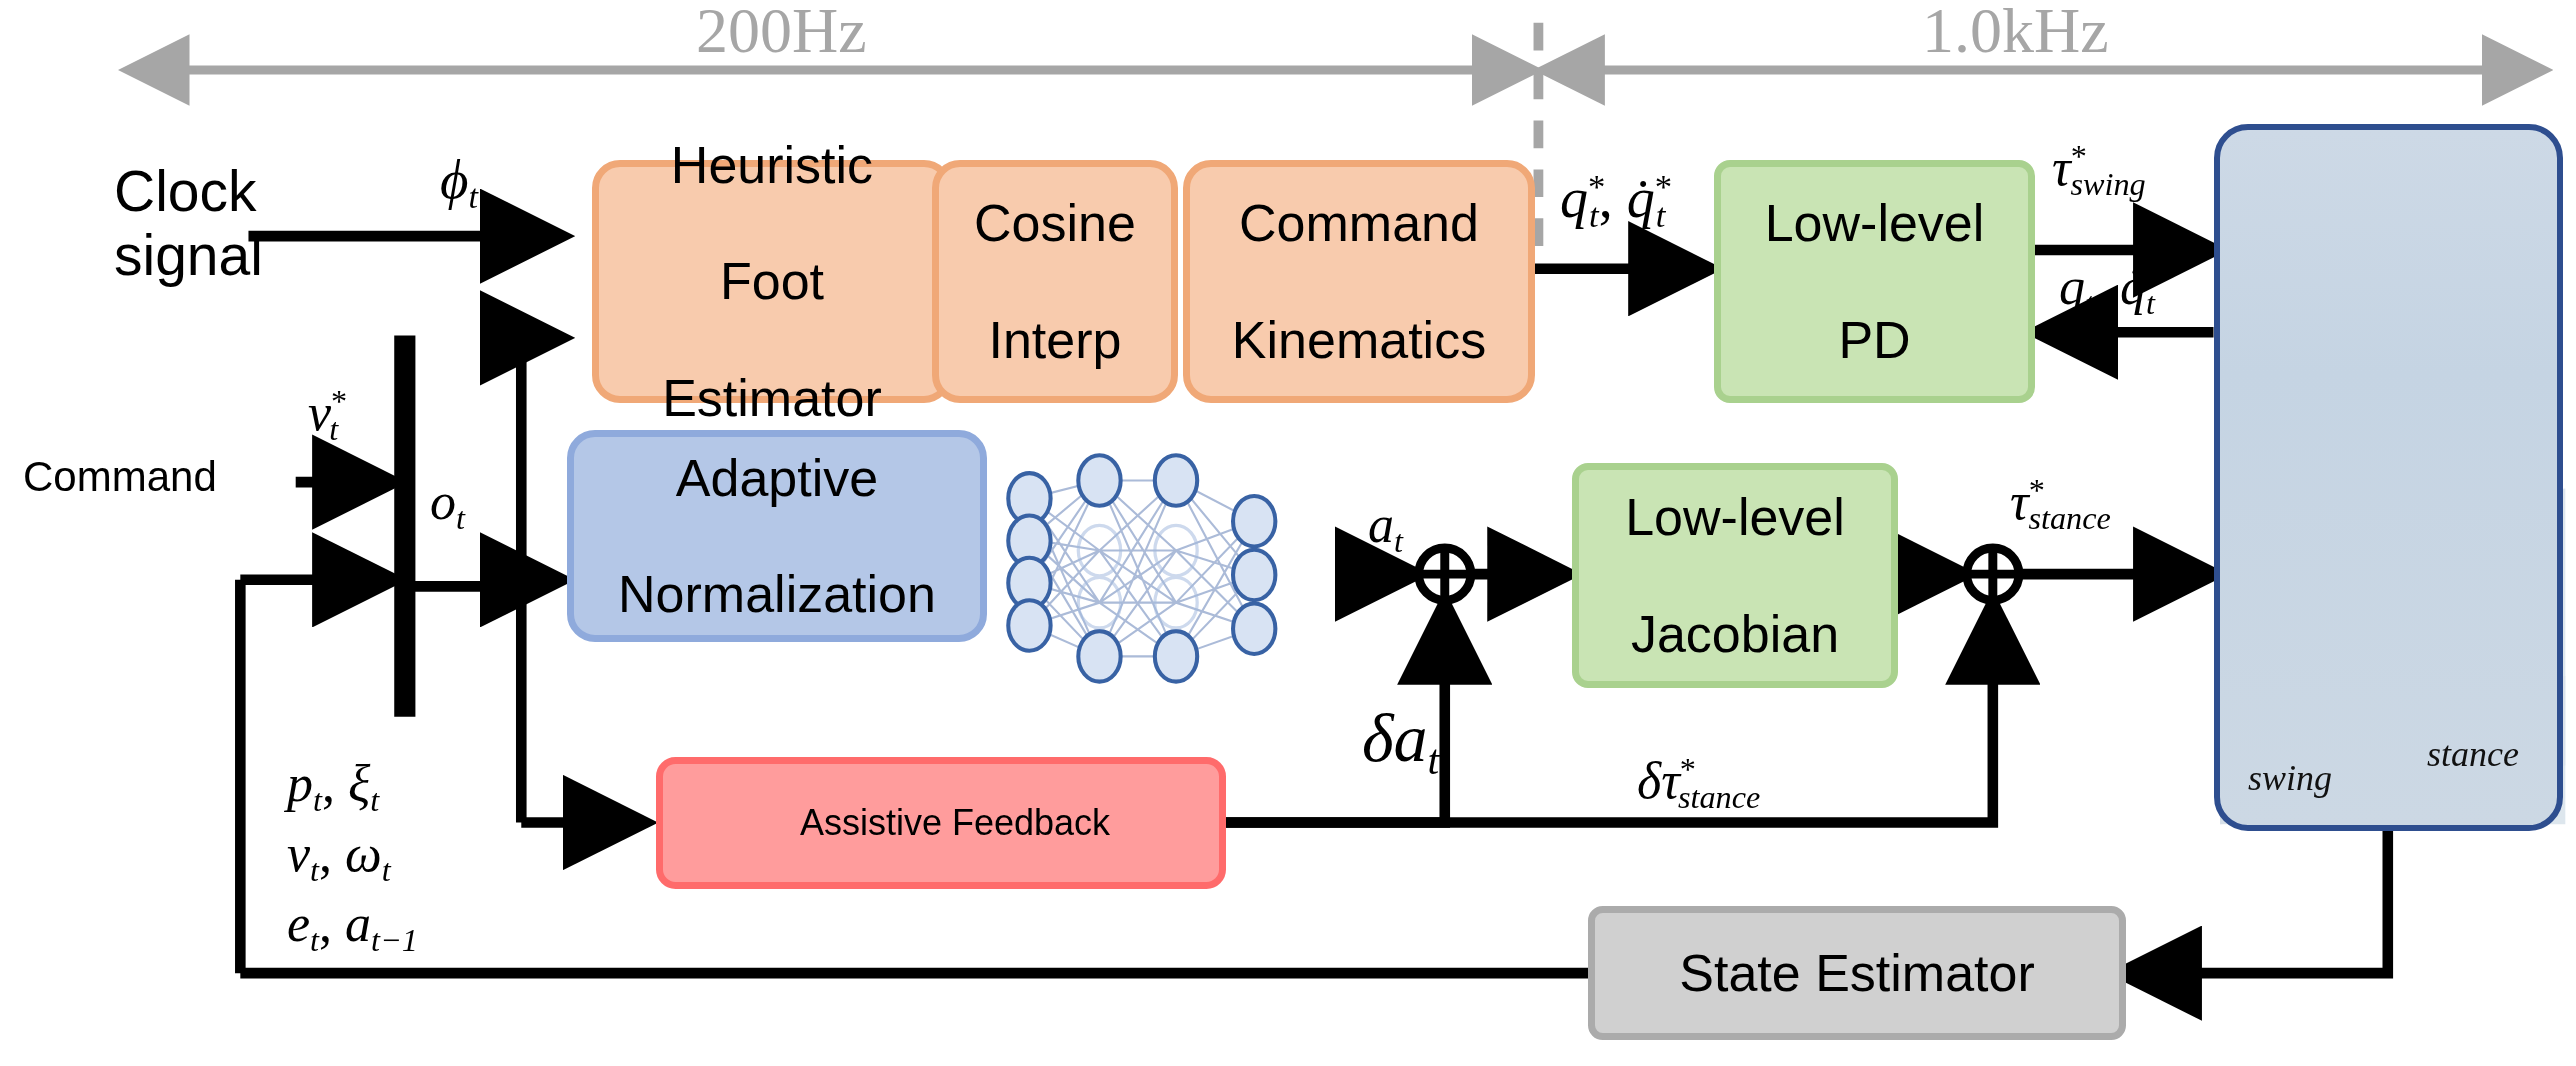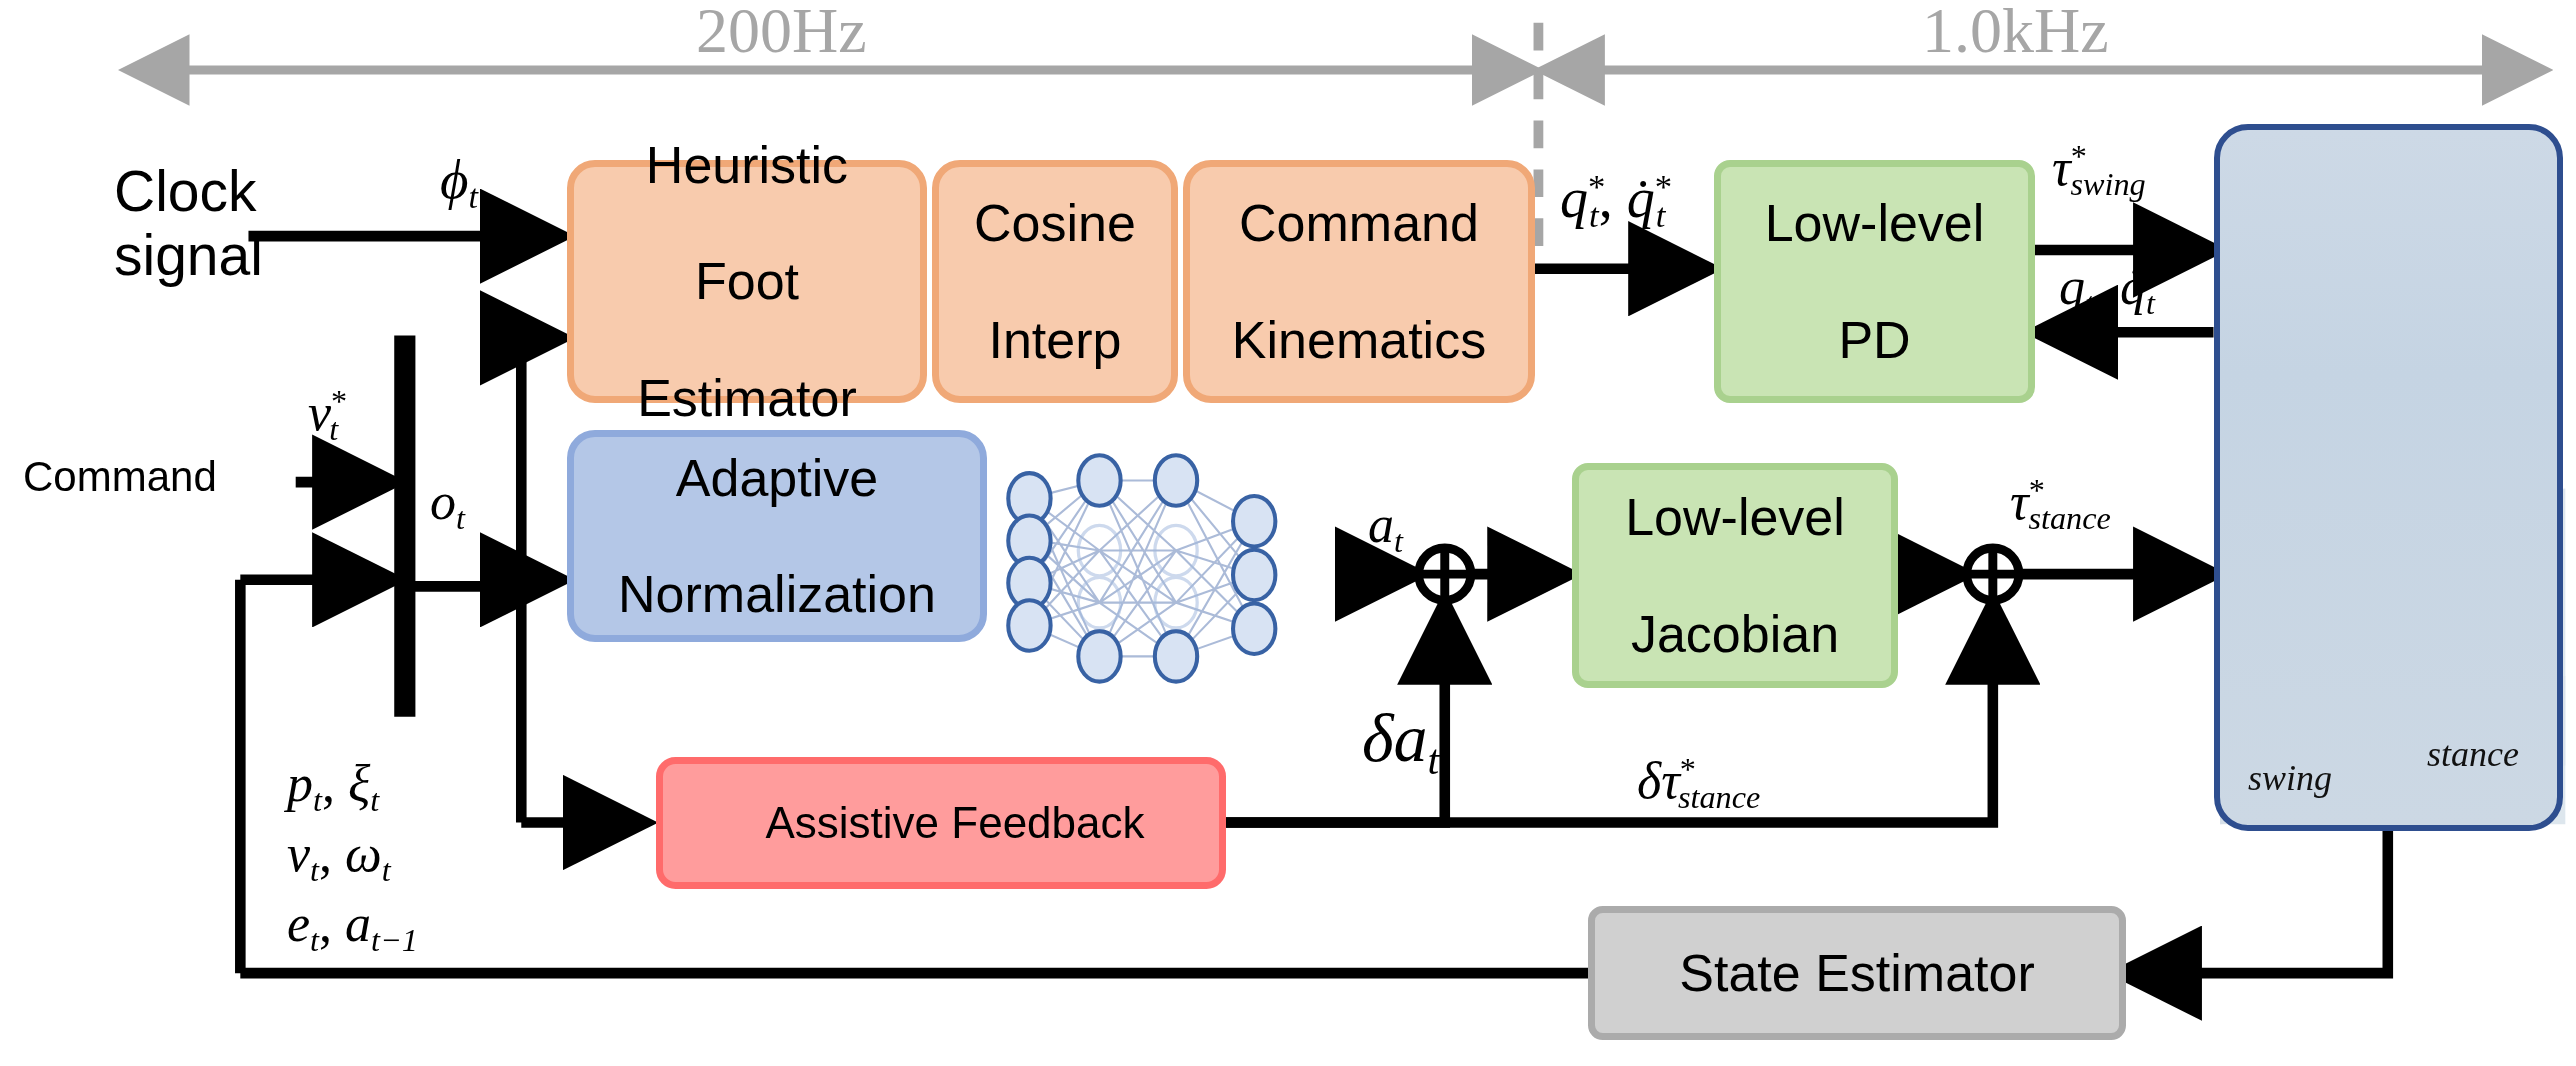--- a/index.html
+++ b/index.html
@@ -7,21 +7,21 @@
   #stage{position:relative;width:2576px;height:1066px;background:#fff;overflow:hidden;}
   #svgroot{position:absolute;left:0;top:0;width:2576px;height:1066px;}
 
   .blk{position:absolute;box-sizing:border-box;display:flex;align-items:center;justify-content:center;
        text-align:center;line-height:1.12;color:#000;font-family:"Liberation Sans",sans-serif;}
   .blk span{display:block;padding:0 8.1px;}
 
   .orange{background:#F8CBAD;border:7.3px solid #F0A877;border-radius:28px;font-size:52px;}
   .green {background:#C9E4B4;border:7.3px solid #A9D18E;border-radius:16px;font-size:52px;}
   .blue  {background:#B4C7E7;border:7.3px solid #8FAADC;border-radius:28px;font-size:52px;}
-  .red   {background:#FF9C9C;border:7.3px solid #FF6B6B;border-radius:19.5px;font-size:44px;padding-left:28px;}
+  .red   {background:#FF9C9C;border:7.3px solid #FF6B6B;border-radius:19.5px;font-size:36px;padding-left:28px;}
   .grey  {background:#D0D0D0;border:7.3px solid #ABABAB;border-radius:14.7px;font-size:52px;}
   .robotpane{background:linear-gradient(180deg,#cdd9e6 0%,#c5d4e3 35%,#ccd8e4 100%);
              border:6.5px solid #2E4E8F;border-radius:34px;overflow:hidden;}
 
   .lbl{position:absolute;color:#000;white-space:nowrap;font-family:"Liberation Sans",sans-serif;}
   .math{font-family:"Liberation Serif",serif;font-style:italic;}
   .sub{font-size:.62em;vertical-align:-0.30em;font-style:italic;}
   .sup{font-size:.62em;vertical-align:0.55em;font-style:normal;}
   .up{font-style:normal;}
   .hz{position:absolute;color:#A6A6A6;font-family:"Liberation Serif",serif;white-space:nowrap;}
@@ -299,21 +299,21 @@
   </div>
 
   <div class="lbl math" style="left:2010px;top:472px;font-size:52px;">
     <span>τ</span><span class="sup">*</span><span class="sub" style="margin-left:-16.3px">stance</span>
   </div>
 
   <div class="lbl math" style="left:1637px;top:751px;font-size:52px;">
     <span>δτ</span><span class="sup">*</span><span class="sub" style="margin-left:-18px">stance</span>
   </div>
 
-  <div class="blk orange" style="left:567px;top:160px;width:360px;height:243px;">
+  <div class="blk orange" style="left:592px;top:160px;width:360px;height:243px;">
     <span>
       <span>Heuristic</span><br>
       <span>Foot</span><br>
       <span>Estimator</span>
     </span>
   </div>
 
   <div class="blk orange" style="left:932px;top:160px;width:246px;height:243px;">
     <span>
       <span>Cosine</span><br>

